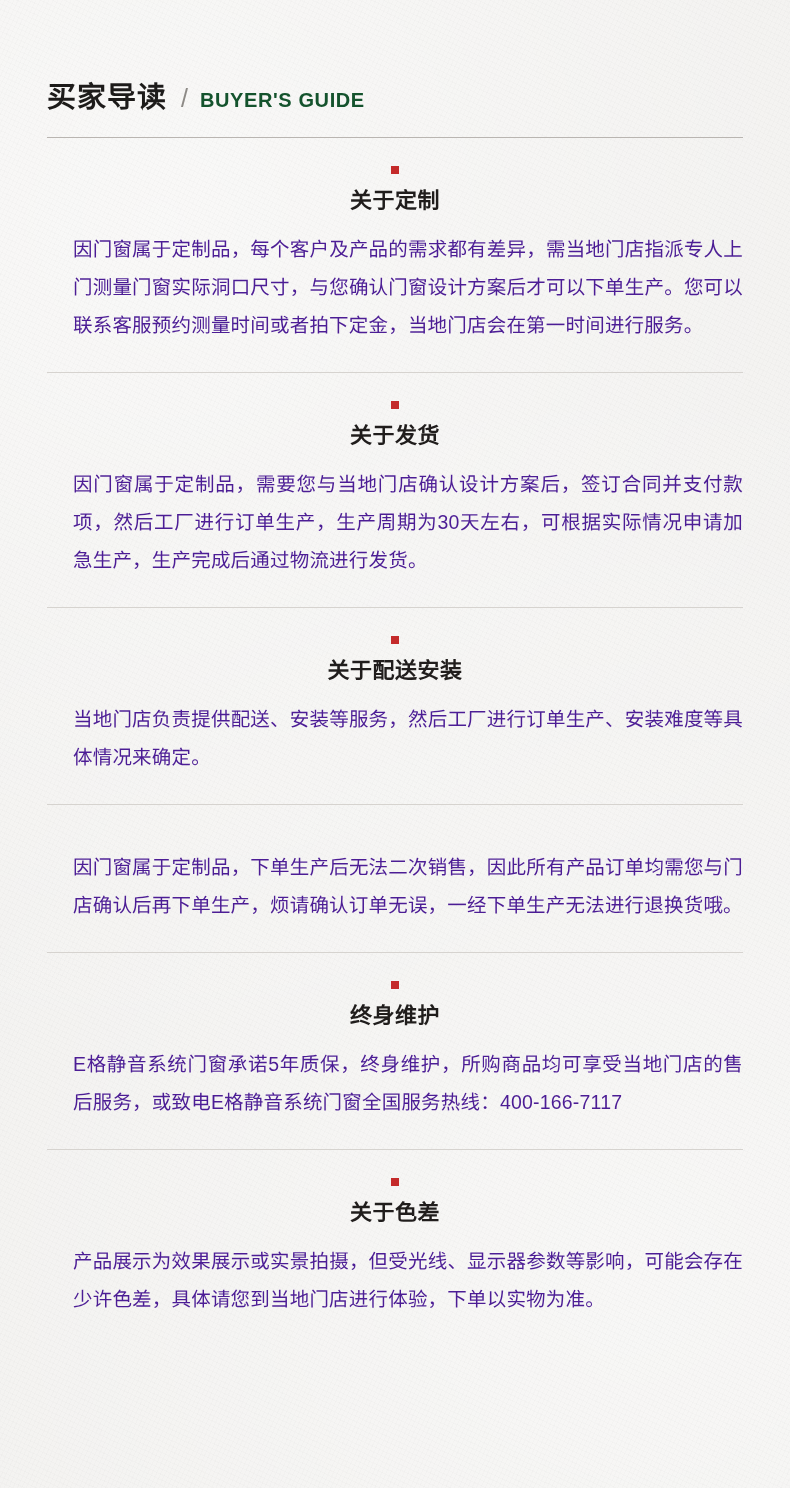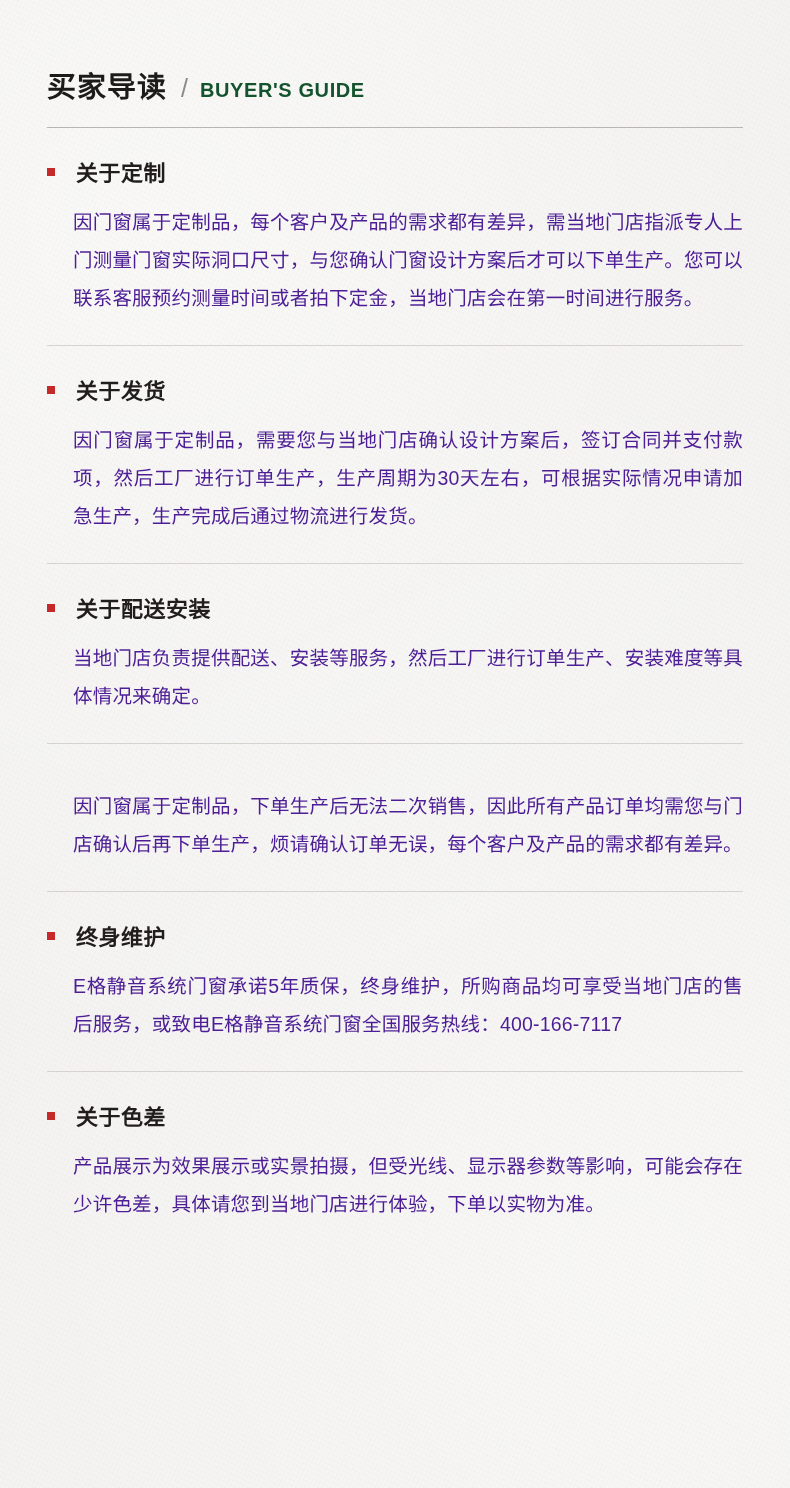--- a/index.html
+++ b/index.html
@@ -21,21 +21,21 @@
     inset: 0;
     background-image:
       repeating-linear-gradient(115deg, rgba(0,0,0,0.012) 0px, rgba(0,0,0,0.012) 1px, rgba(255,255,255,0) 1px, rgba(255,255,255,0) 4px),
       repeating-linear-gradient(25deg, rgba(0,0,0,0.010) 0px, rgba(0,0,0,0.010) 1px, rgba(255,255,255,0) 1px, rgba(255,255,255,0) 5px),
       radial-gradient(circle at 20% 15%, rgba(255,255,255,0.55), rgba(255,255,255,0) 60%),
       radial-gradient(circle at 80% 85%, rgba(255,255,255,0.45), rgba(255,255,255,0) 65%);
     pointer-events: none;
   }
   .page {
     position: relative;
-    padding: 5px 47px;
+    padding: 15px 47px;
     box-sizing: border-box;
   }
   .guide-header {
     padding-top: 58px;
     display: flex;
     align-items: baseline;
     gap: 0;
   }
   .guide-title-cn {
     font-size: 29px;
@@ -64,21 +64,22 @@
     padding-top: 27px;
   }
   .section-divider {
     height: 1px;
     background: #d6d3cf;
     margin-top: 28px;
   }
   .section-head {
     display: flex;
     align-items: center;
-    gap: 21px;
+    gap: 9px;
+    flex-direction: column;
   }
   .bullet-square {
     width: 8px;
     height: 8px;
     background: #c42a2a;
     flex: 0 0 auto;
     position: relative;
     top: 1px;
   }
   .section-title {
@@ -133,21 +134,21 @@
   <div class="section">
     <div class="section-head">
       <span class="bullet-square" style="background: rgb(196, 42, 42);"></span>
       <span class="section-title">关于配送安装</span>
     </div>
     <p class="section-body">当地门店负责提供配送、安装等服务，然后工厂进行订单生产、安装难度等具体情况来确定。</p>
   </div>
   <div class="section-divider"></div>
 
   <div class="section">
-    <p class="section-body">因门窗属于定制品，下单生产后无法二次销售，因此所有产品订单均需您与门店确认后再下单生产，烦请确认订单无误，每个客户及产品的需求都有差异。</p>
+    <p class="section-body">因门窗属于定制品，下单生产后无法二次销售，因此所有产品订单均需您与门店确认后再下单生产，烦请确认订单无误，一经下单生产无法进行退换货哦。</p>
   </div>
   <div class="section-divider"></div>
 
   <div class="section">
     <div class="section-head">
       <span class="bullet-square" style="background: rgb(196, 42, 42);"></span>
       <span class="section-title">终身维护</span>
     </div>
     <p class="section-body">E格静音系统门窗承诺5年质保，终身维护，所购商品均可享受当地门店的售后服务，或致电E格静音系统门窗全国服务热线：400-166-7117</p>
   </div>

